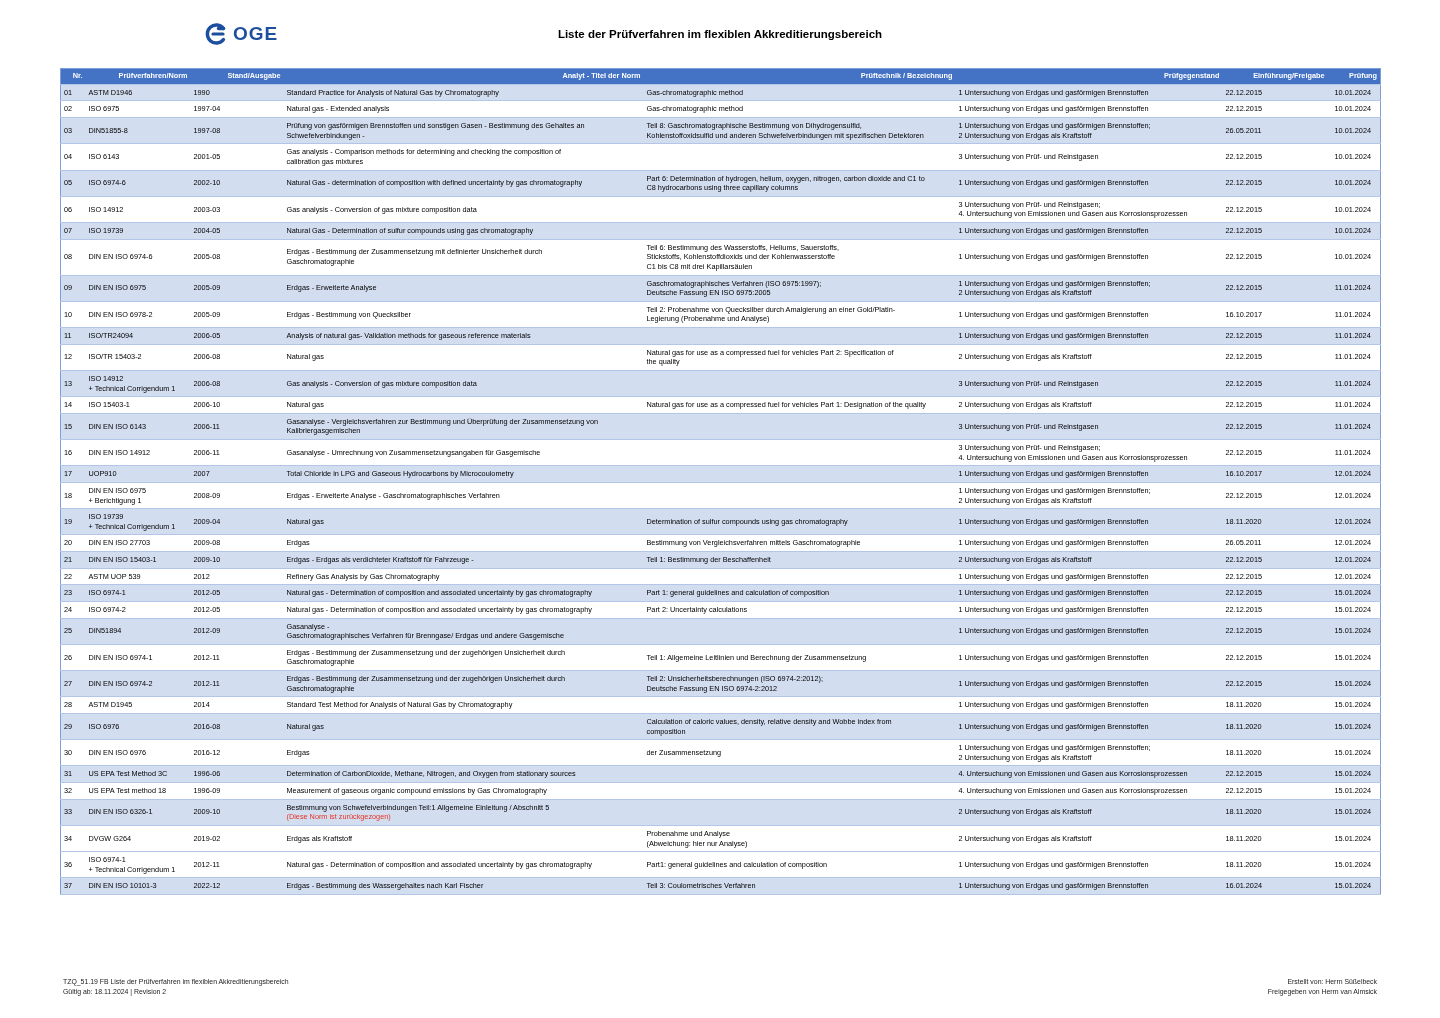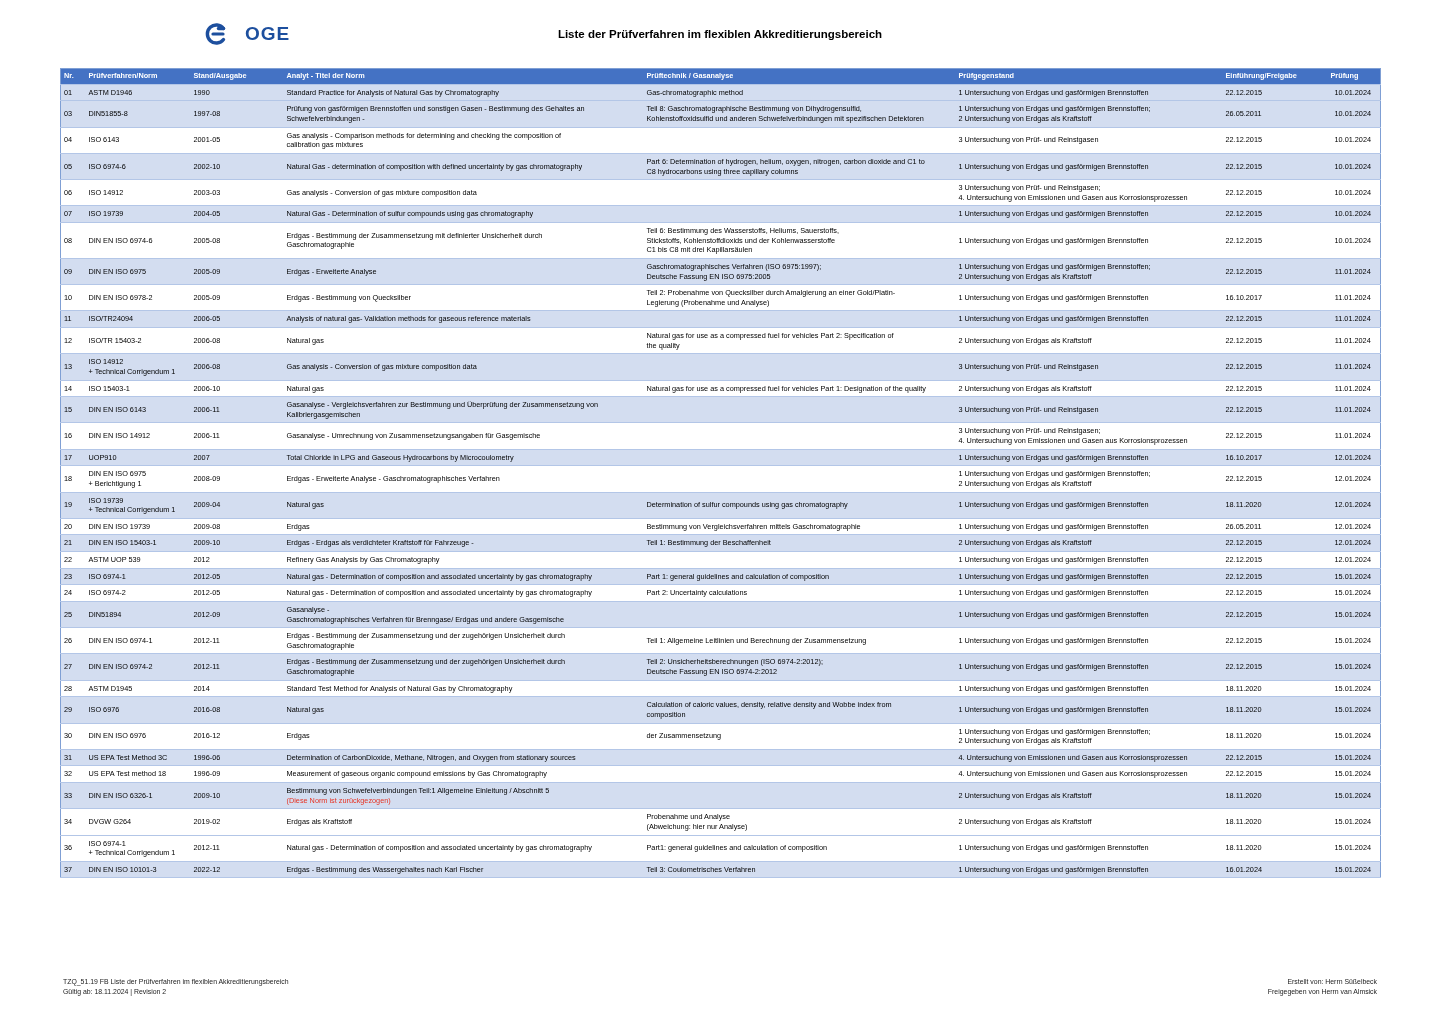--- a/index.html
+++ b/index.html
@@ -1,37 +1,37 @@
 <!DOCTYPE html>
 <html><head>
 <meta charset="utf-8">
 <style>
   html,body{margin:0;padding:0;}
   body{
     width:1440px;height:1018px;position:relative;background:#ffffff;
     font-family:"Liberation Sans", sans-serif;color:#000;overflow:hidden;
   }
   
-  .logo{position:absolute;left:204px;top:22px;display:flex;align-items:center;gap:17px;}
+  .logo{position:absolute;left:204px;top:22px;display:flex;align-items:center;gap:5px;}
   .logo svg{display:block;}
   .logo-text{font-size:19px;font-weight:bold;color:#1d4f9e;letter-spacing:1px;}
   .doc-title{position:absolute;left:0;top:28px;width:100%;text-align:center;
     font-size:11.5px;font-weight:bold;color:#000;}
   
   table.main{
     position:absolute;left:60px;top:68px;width:1320px;
     border-collapse:collapse;table-layout:fixed;
     border:1px solid #7f9fd4;
   }
   col.c-nr{width:25px}col.c-norm{width:105px}col.c-stand{width:93px}
   col.c-analyt{width:360px}col.c-technik{width:312px}col.c-gegenstand{width:267px}
   col.c-einf{width:105px}col.c-pruef{width:53px}
   th{
     background:#4472c4;color:#ffffff;font-size:7.3px;font-weight:bold;
-    text-align:left;padding:3px 3px;line-height:1.2;white-space:nowrap;overflow:hidden;
+    text-align:right;padding:3px 3px;line-height:1.2;white-space:nowrap;overflow:hidden;
   }
   td{
     font-size:7.3px;line-height:1.32;padding:3px 3px;
     border-top:1px solid #b3c6e7;border-bottom:1px solid #b3c6e7;
     vertical-align:middle;white-space:pre-line;word-wrap:break-word;
   }
   tr.alt td{background:#d3ddf0;}
   td.col-analyt,td.col-technik{vertical-align:middle;}
   td.col-einfuehrung{}
   td.col-pruefung{text-align:center;padding-right:5px;}
@@ -66,32 +66,42 @@
       <col class="c-gegenstand">
       <col class="c-einf">
       <col class="c-pruef">
   </colgroup>
   <thead>
     <tr>
       <th>Nr.</th>
       <th>Prüfverfahren/Norm</th>
       <th>Stand/Ausgabe</th>
       <th>Analyt - Titel der Norm</th>
-      <th>Prüftechnik / Gasanalyse</th>
+      <th>Prüftechnik / Bezeichnung</th>
       <th>Prüfgegenstand</th>
       <th>Einführung/Freigabe</th>
       <th>Prüfung</th>
     </tr>
   </thead>
   <tbody>
       <tr class="alt">
         <td class="col-nr">01</td>
         <td class="col-norm">ASTM D1946</td>
         <td class="col-stand">1990</td>
         <td class="col-analyt">Standard Practice for Analysis of Natural Gas by Chromatography</td>
+        <td class="col-technik">Gas-chromatographic method</td>
+        <td class="col-gegenstand">1 Untersuchung von Erdgas und gasförmigen Brennstoffen</td>
+        <td class="col-einfuehrung">22.12.2015</td>
+        <td class="col-pruefung">10.01.2024</td>
+      </tr>
+      <tr>
+        <td class="col-nr">02</td>
+        <td class="col-norm">ISO 6975</td>
+        <td class="col-stand">1997-04</td>
+        <td class="col-analyt">Natural gas - Extended analysis</td>
         <td class="col-technik">Gas-chromatographic method</td>
         <td class="col-gegenstand">1 Untersuchung von Erdgas und gasförmigen Brennstoffen</td>
         <td class="col-einfuehrung">22.12.2015</td>
         <td class="col-pruefung">10.01.2024</td>
       </tr>
       <tr class="alt">
         <td class="col-nr">03</td>
         <td class="col-norm">DIN51855-8</td>
         <td class="col-stand">1997-08</td>
         <td class="col-analyt">Prüfung von gasförmigen Brennstoffen und sonstigen Gasen - Bestimmung des Gehaltes an Schwefelverbindungen -</td>
@@ -273,21 +283,21 @@
 + Technical Corrigendum 1</td>
         <td class="col-stand">2009-04</td>
         <td class="col-analyt">Natural gas</td>
         <td class="col-technik">Determination of sulfur compounds using gas chromatography</td>
         <td class="col-gegenstand">1 Untersuchung von Erdgas und gasförmigen Brennstoffen</td>
         <td class="col-einfuehrung">18.11.2020</td>
         <td class="col-pruefung">12.01.2024</td>
       </tr>
       <tr>
         <td class="col-nr">20</td>
-        <td class="col-norm">DIN EN ISO 19739</td>
+        <td class="col-norm">DIN EN ISO 27703</td>
         <td class="col-stand">2009-08</td>
         <td class="col-analyt">Erdgas</td>
         <td class="col-technik">Bestimmung von Vergleichsverfahren mittels Gaschromatographie</td>
         <td class="col-gegenstand">1 Untersuchung von Erdgas und gasförmigen Brennstoffen</td>
         <td class="col-einfuehrung">26.05.2011</td>
         <td class="col-pruefung">12.01.2024</td>
       </tr>
       <tr class="alt">
         <td class="col-nr">21</td>
         <td class="col-norm">DIN EN ISO 15403-1</td>

